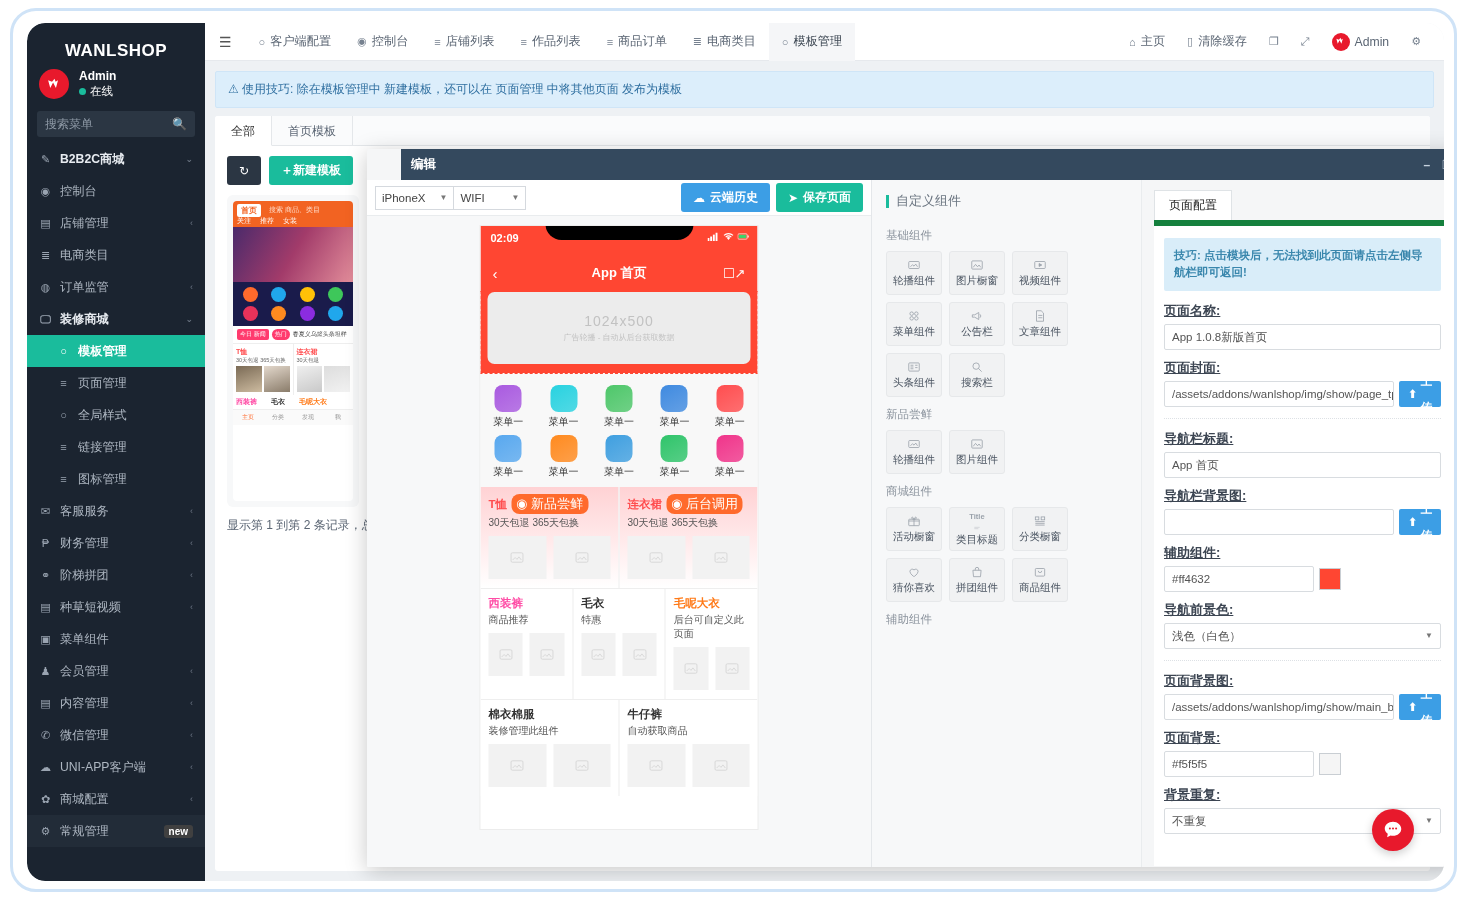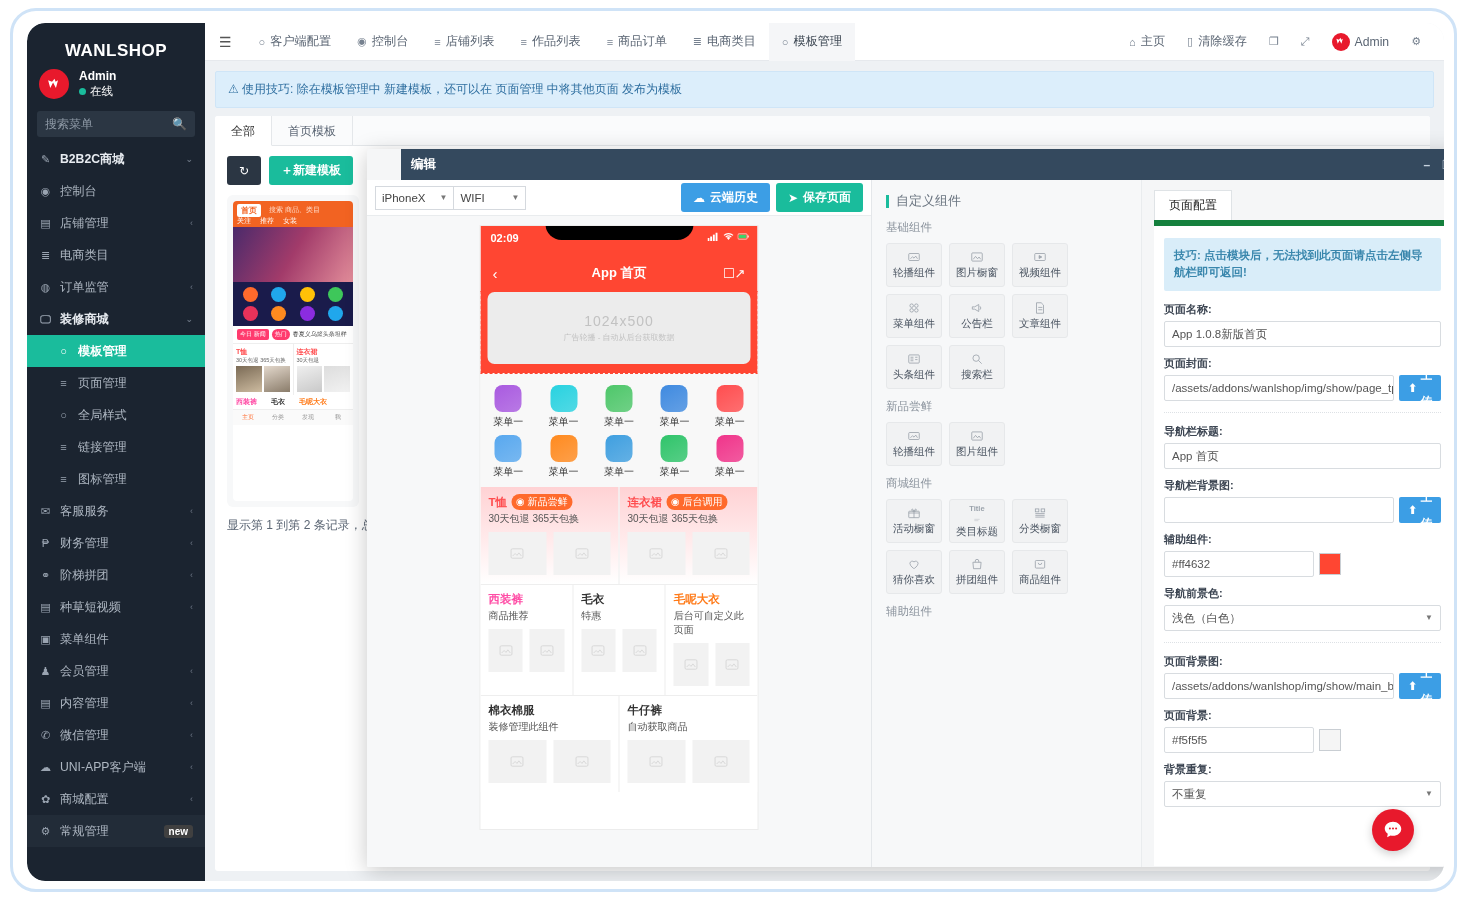--- a/index.html
+++ b/index.html
@@ -170,50 +170,50 @@
   #pmenus { background:#f8f8f8; padding:8px 0 6px 0; }
   .mrow { display:flex; }
   .mcell { flex:1 1 0; text-align:center; padding:4px 0 2px; }
   .micon { width:27px;height:27px;margin:0 auto 3px; border-radius:8px; }
   .mlabel { font-size:10px; color:#333; }
   .pgoods { background:#fff; }
   .gsec { display:flex; }
   .gcol { flex:1 1 0; padding:7px 8px 9px; }
   .gcol + .gcol { border-left:1px solid #eee; }
   .gtitle { font-size:11.5px; font-weight:bold; display:flex;align-items:center;gap:4px; }
-  .gtag { font-size:10px;color:#fff;background:#ff6a2c;border-radius:8px;padding:1px 5px;font-weight:normal; }
+  .gtag { font-size:13px;color:#fff;background:#ff6a2c;border-radius:8px;padding:1px 5px;font-weight:normal; }
   .gsub { font-size:10px;color:#555;margin-top:2px; }
   .gimgs { display:flex; gap:7px; margin-top:6px; }
   .gimg { flex:1 1 0; height:43px; background:#f2f2f2; display:flex;align-items:center;justify-content:center; }
   .gimg svg { width:15px;height:15px; }
   .pinkband { background:linear-gradient(180deg,#ffd2d4,#fff); }
   .rowsep { border-top:1px solid #eee; }
 
   
   #compcol { flex:0 0 270px; background:#f7f8f9; padding:12px 14px; overflow:hidden; border-right:1px solid #e9ecee; }
-  #compcol h3 { font-size:13px; color:#6b7581; font-weight:normal; display:flex;align-items:center;gap:7px; margin-bottom:10px;}
+  #compcol h3 { font-size:13px; color:#6b7581; font-weight:normal; display:flex;align-items:center;gap:7px; margin-bottom:18px;}
   #compcol h3::before { content:""; width:3px;height:13px;background:#1abc9c;display:inline-block; }
   .grouplbl { font-size:11.5px;color:#8c949e;margin:4px 0 8px; }
   .cgrid { display:flex; flex-wrap:wrap; gap:7px; margin-bottom:10px; }
   .ccell {
     width:56px;height:44px;background:#f1f2f3;border:1px solid #e6e8ea;border-radius:3px;
     display:flex;flex-direction:column;align-items:center;justify-content:center;gap:2px;
     font-size:10.5px;color:#4a5461;cursor:pointer;
   }
   .ccell svg { width:14px;height:14px; stroke:#9aa2ab; fill:none; }
   .ccell .tx { font-size:7.5px;color:#9aa2ab;font-weight:bold; }
 
   
   #cfgcol { flex:1 1 auto; background:#f5f6f7; padding:10px 12px; overflow:hidden; }
   #cfgtabs { display:flex; border-bottom:6px solid #15803d; }
   .cfgtab { font-size:12px;padding:6px 14px;color:#555;background:#eceff1;border:1px solid #dfe3e6;border-bottom:none; }
   .cfgtab.cur { background:#fff; color:#222; }
   #cfgbody { background:#fff; padding:12px 10px; height:calc(100% - 27px); overflow:hidden; }
   #cfgtip { background:#d9edf9;color:#3a87ad;font-size:11.5px;font-weight:bold;padding:9px 10px;line-height:1.5;border-radius:2px;margin-bottom:11px; }
-  .flabel { font-size:11px;font-weight:bold;color:#3c4552;margin:0 0 4px; }
+  .flabel { font-size:13px;font-weight:bold;color:#3c4552;margin:0 0 4px;text-decoration:underline; }
   .frow { margin-bottom:9px; display:flex; }
   .finput {
     flex:1 1 auto; height:26px;border:1px solid #d8dce0;border-radius:2px;background:#fff;
     font-size:11.5px;color:#555;padding:0 7px;line-height:24px;overflow:hidden;white-space:nowrap;
   }
   .upload { background:#3c9ee5;color:#fff;font-size:11.5px;font-weight:bold;padding:0 9px;height:26px;line-height:26px;border-radius:2px;margin-left:5px;display:flex;align-items:center;gap:3px; }
   .swatch { width:22px;height:22px;border:1px solid #c9ced3;margin-left:5px;margin-top:2px; }
   .fselect {
     flex:1 1 auto;height:26px;border:1px solid #d8dce0;border-radius:2px;background:#fff;
     font-size:11.5px;color:#555;padding:0 7px;line-height:24px;display:flex;align-items:center;justify-content:space-between;

